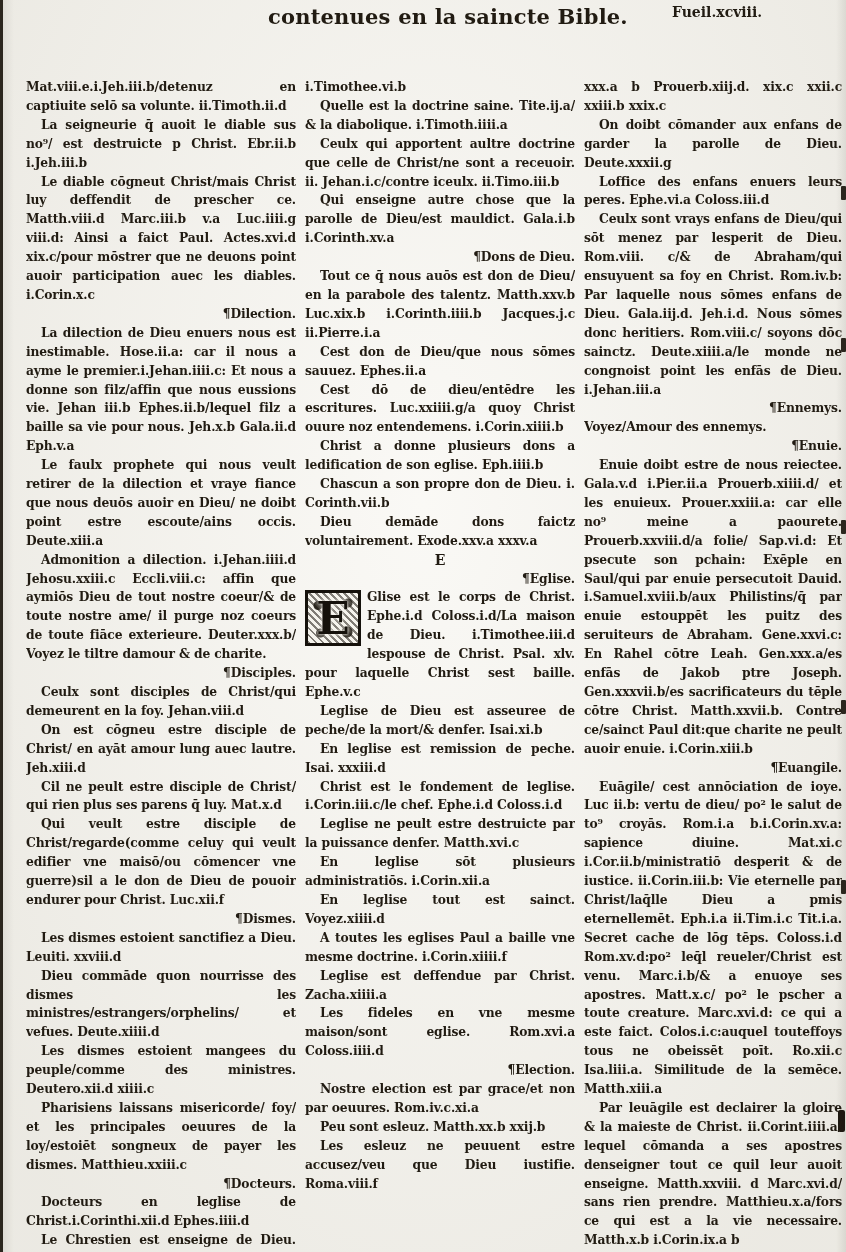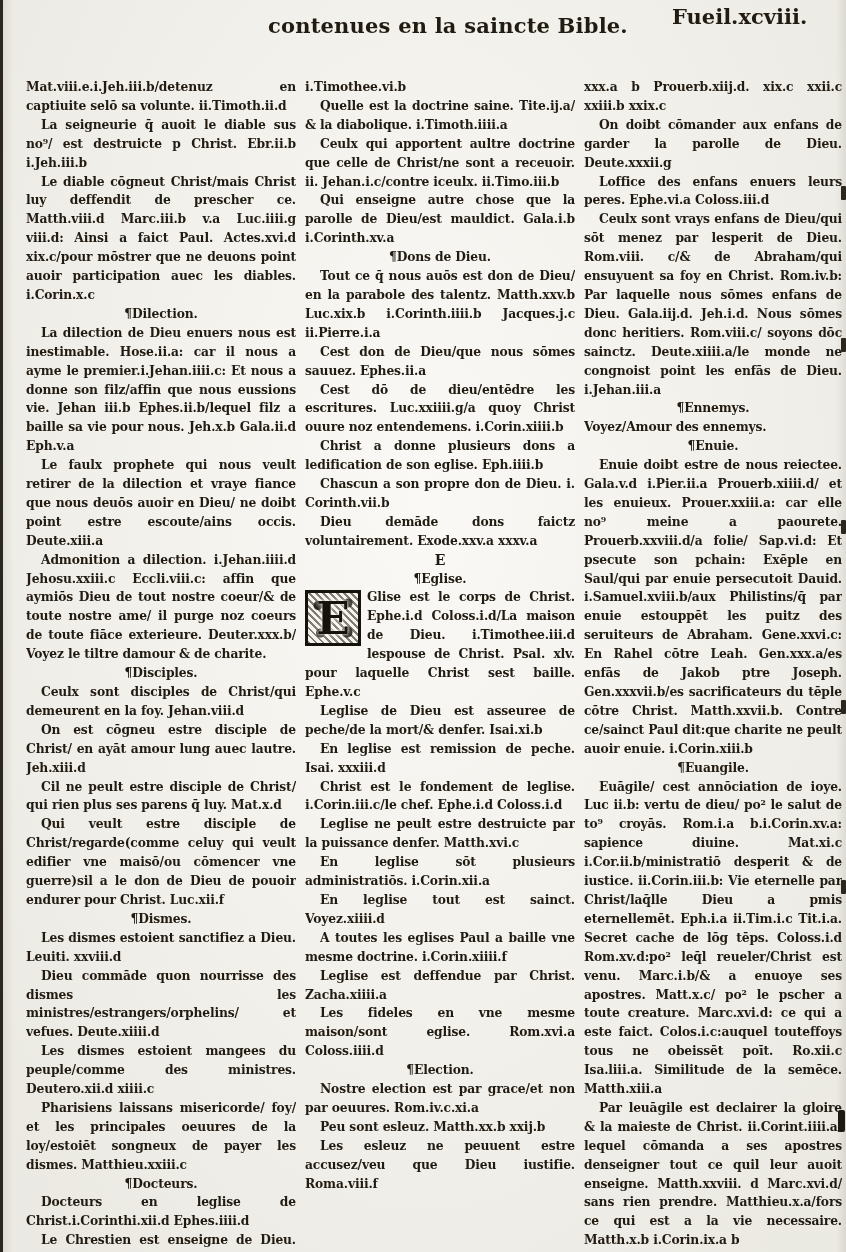--- a/index.html
+++ b/index.html
@@ -18,41 +18,41 @@
   }
   
   .edge-left{position:absolute;left:0;top:0;width:3px;height:1252px;background:#2b261e;}
   .edge-tick{position:absolute;right:0;width:5px;height:14px;background:#2b261e;border-radius:1px;}
   .corner-blot{position:absolute;right:1px;bottom:120px;width:7px;height:22px;background:#1d1811;border-radius:2px;}
 
   .header-row{
     position:absolute;top:4px;left:0;width:100%;height:30px;
   }
   .main-title{
-    position:absolute;left:268px;top:9px;
+    position:absolute;left:268px;top:0;
     font-size:21px;font-weight:bold;letter-spacing:0.2px;
   }
   .folio{
     position:absolute;left:672px;top:0;
-    font-size:21px;font-weight:bold;
+    font-size:14px;font-weight:bold;
   }
 
   .columns{
     position:absolute;top:34px;left:26px;width:816px;height:1212px;
     display:flex;gap:9px;
   }
   .col{
     width:270px;height:1212px;overflow:hidden;
     font-size:12.3px;line-height:18.9px;font-weight:bold;
     text-align:justify;letter-spacing:-0.15px;margin-top:44px;
   }
   .col:last-child{width:258px;}
   .para{text-indent:15px;}
   .para.noindent{text-indent:0;}
-  .heading{text-align:center;text-indent:0;}
+  .heading{text-align:right;text-indent:0;}
   .heading::before{content:"";}
   .letter-divider{text-align:center;text-indent:0;font-size:14px;}
   .dropcap-para{text-indent:0;}
   .dropcap{
     float:left;
     width:56px;height:56px;
     margin:2px 6px 0 0;
     border:3px solid #15110b;
     background:
       radial-gradient(circle at 20% 25%, rgba(25,20,12,0.85) 0 4px, transparent 5px),

